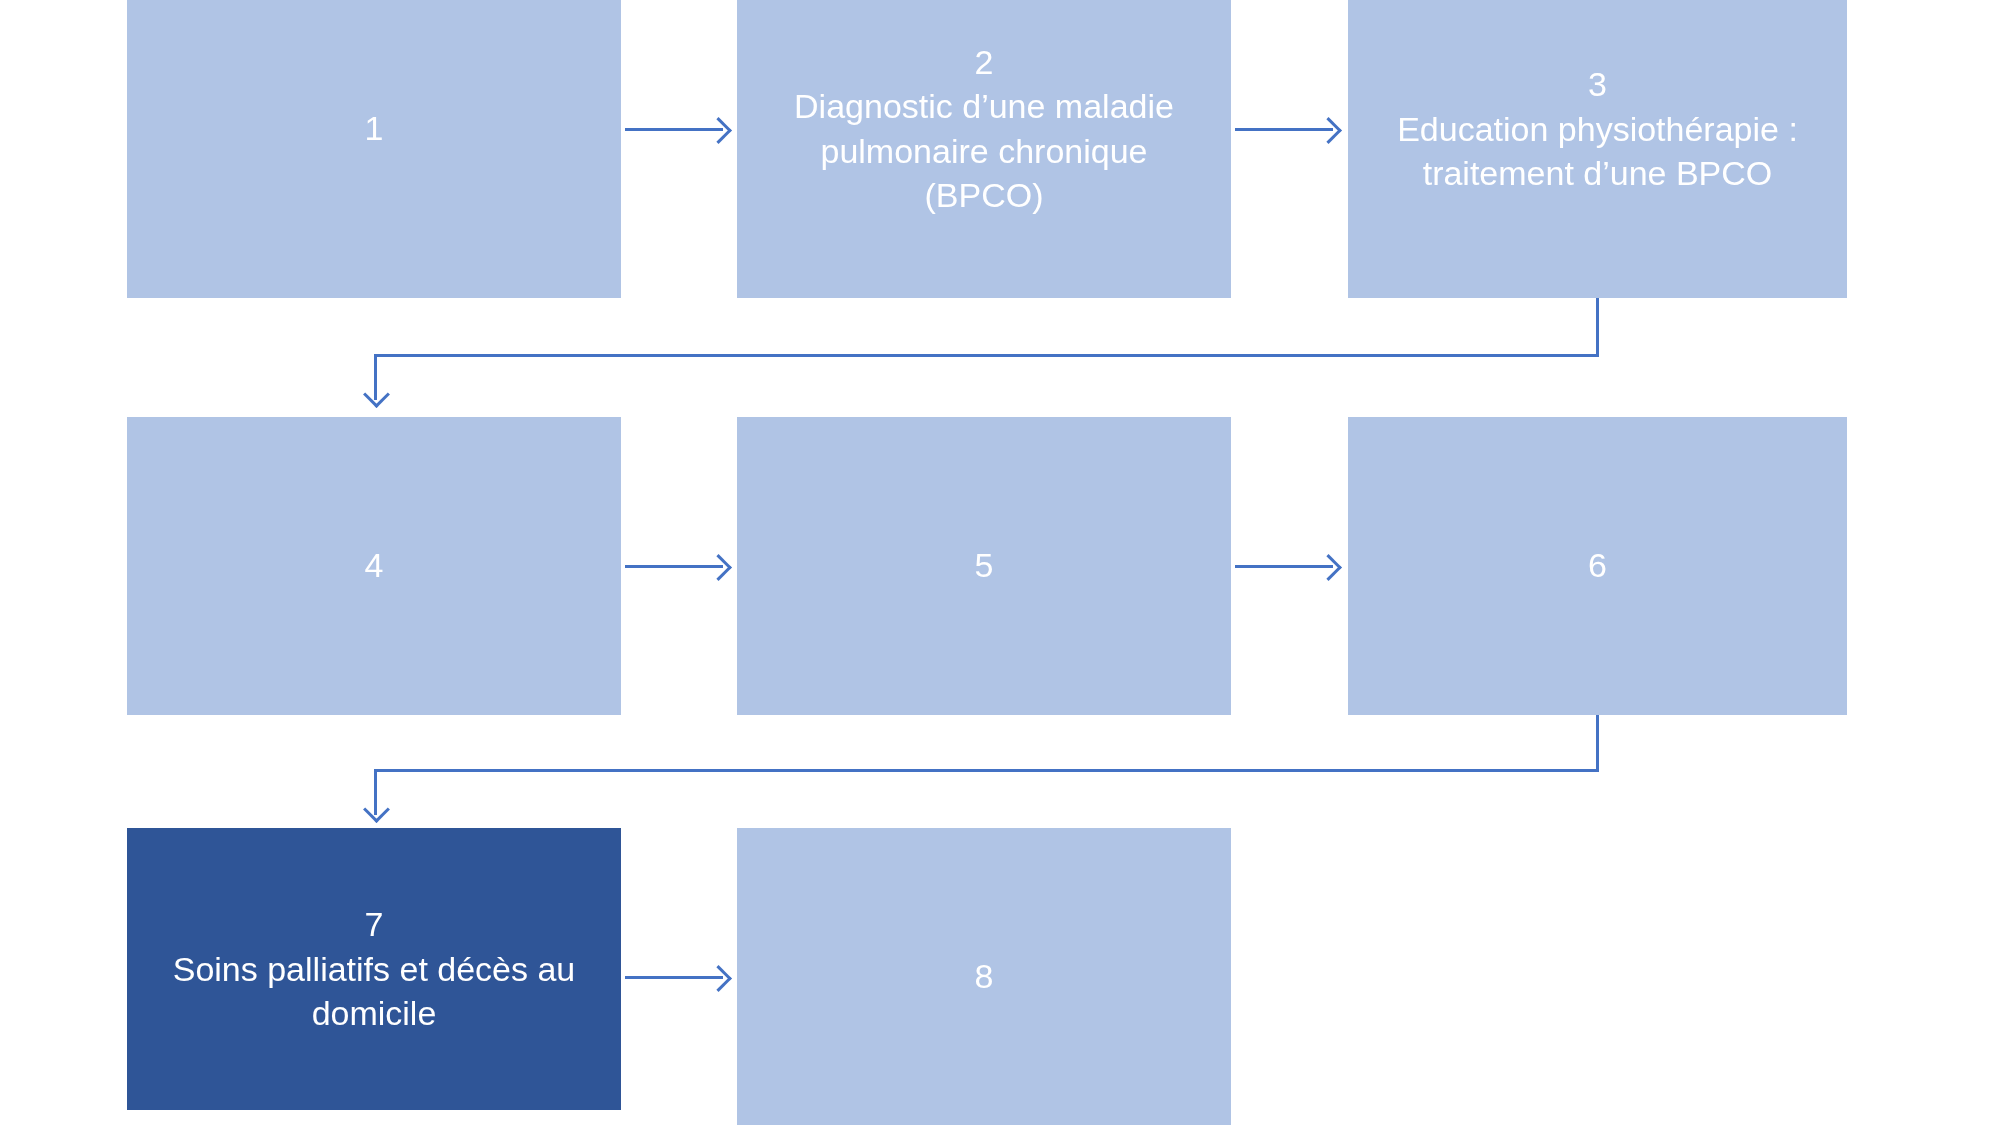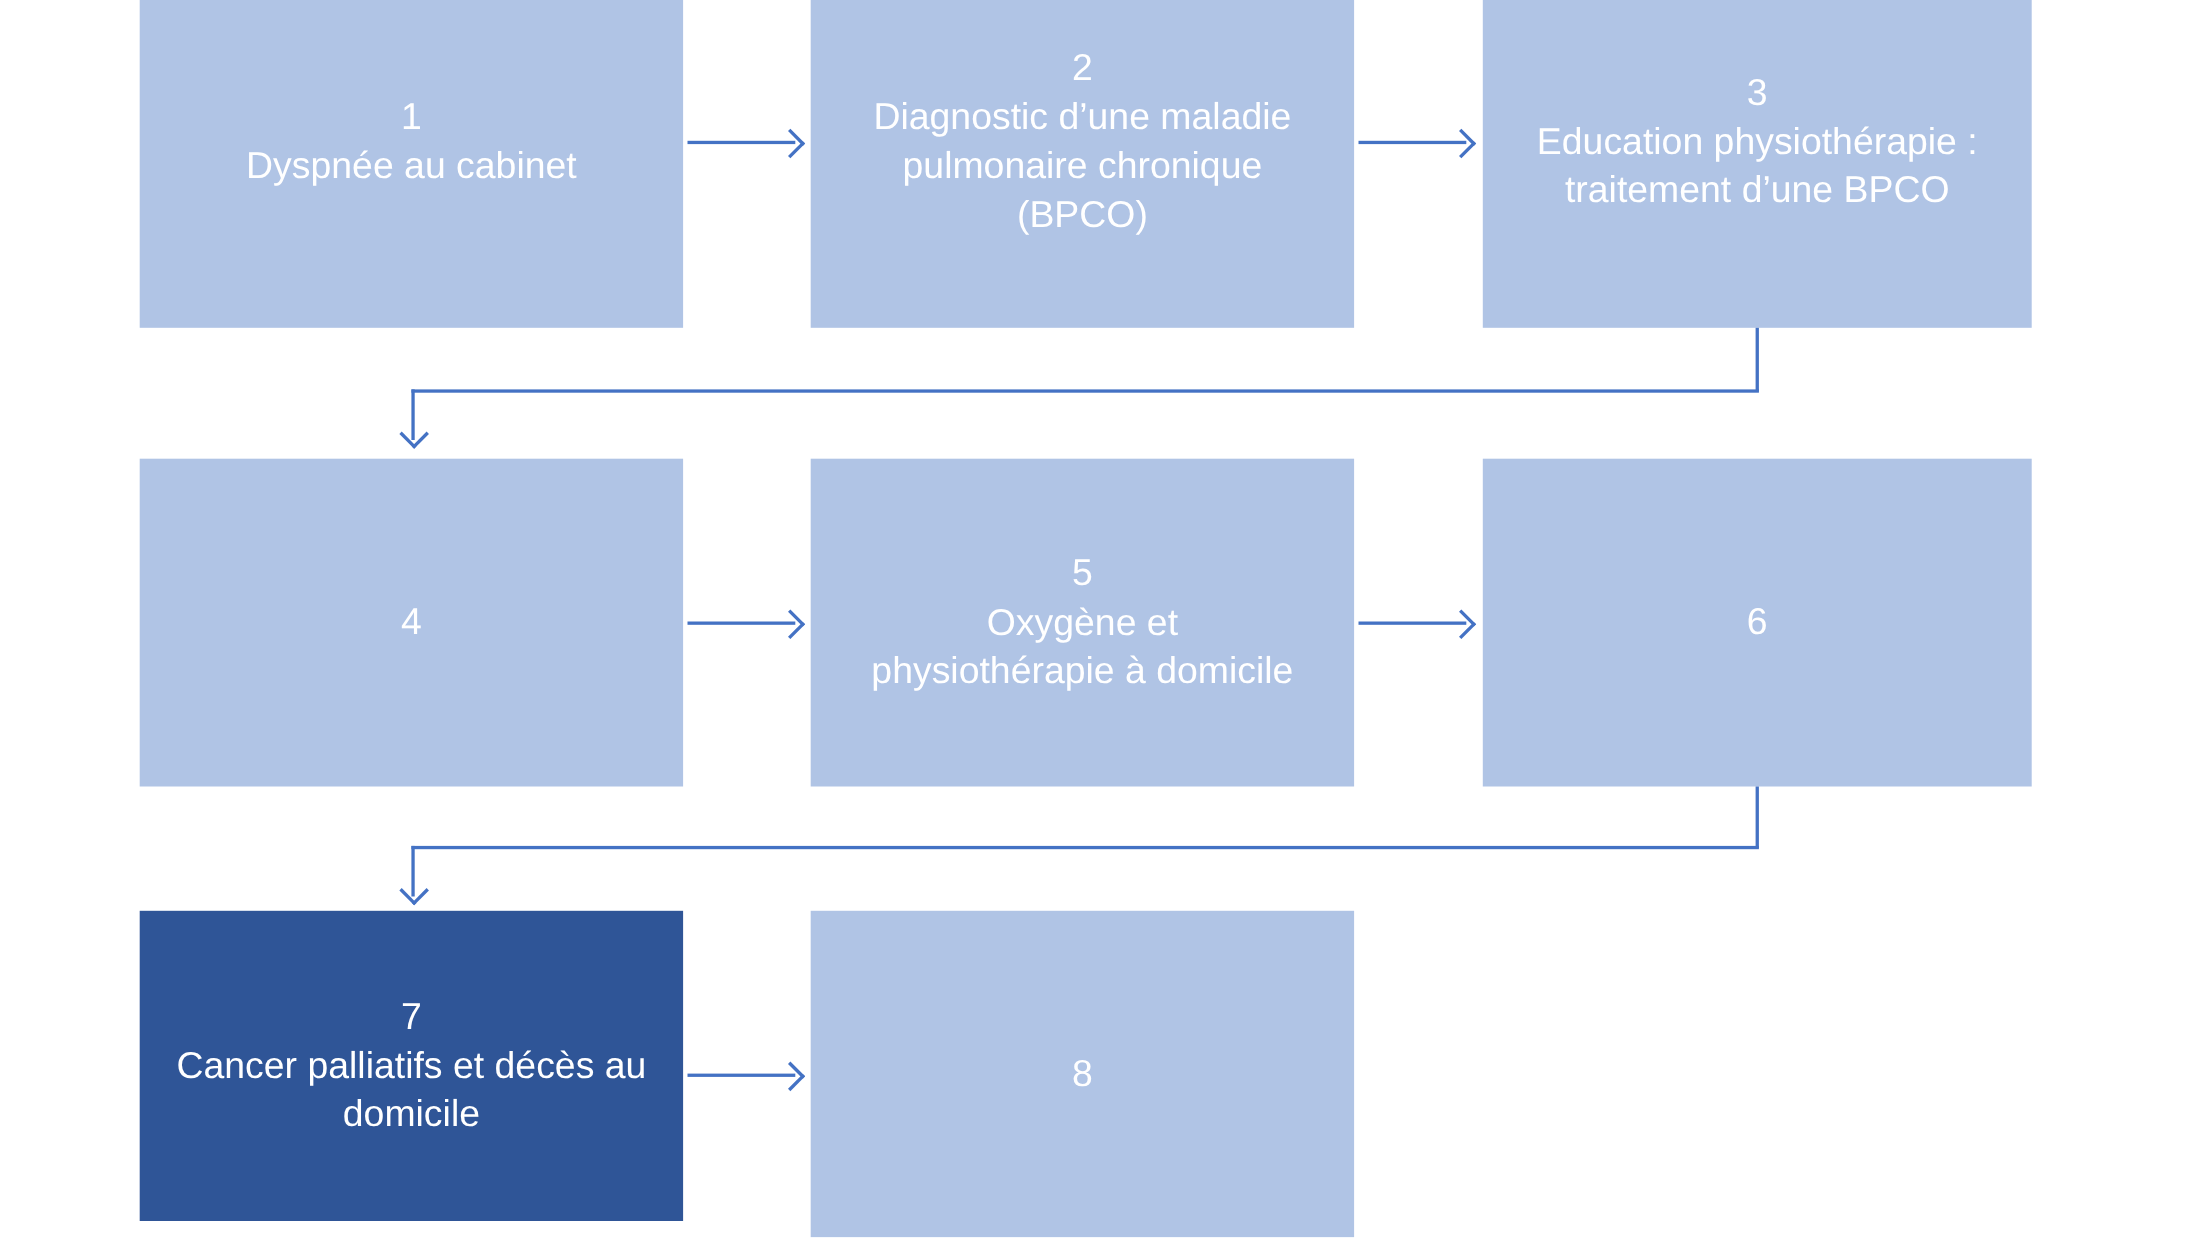--- a/index.html
+++ b/index.html
@@ -76,21 +76,20 @@
   .chev.right { transform: rotate(-45deg); }
   .chev.down  { transform: rotate(45deg); }
 </style>
 </head>
 <body>
 
 <div id="canvas">
 
   <div class="node fill-light" id="node-1">
     <div class="num">1</div>
-    <div class="label">Dyspnée au cabinet</div>
   </div>
 
   <div class="node fill-light" id="node-2">
     <div class="num">2</div>
     <div class="label">Diagnostic d’une maladie
 pulmonaire chronique
 (BPCO)</div>
   </div>
 
   <div class="node fill-light" id="node-3">
@@ -115,22 +114,20 @@
     <div class="vline" style="left:374px; top:354px; height:46px;"></div>
     <div class="chev down" style="left:367px; top:385px;"></div>
   </div>
 
   <div class="node fill-light" id="node-4">
     <div class="num">4</div>
   </div>
 
   <div class="node fill-light" id="node-5">
     <div class="num">5</div>
-    <div class="label">Oxygène et
-physiothérapie à domicile</div>
   </div>
 
   <div class="node fill-light" id="node-6">
     <div class="num">6</div>
   </div>
 
   <div class="conn">
     <div class="hline" style="left:625px; top:565px; width:98px;"></div>
     <div class="chev right" style="left:709px; top:558px;"></div>
   </div>
@@ -142,21 +139,21 @@
 
   <div class="conn">
     <div class="vline" style="left:1596px; top:715px; height:56px;"></div>
     <div class="hline" style="left:374px; top:769px; width:1225px;"></div>
     <div class="vline" style="left:374px; top:769px; height:46px;"></div>
     <div class="chev down" style="left:367px; top:800px;"></div>
   </div>
 
   <div class="node fill-dark" id="node-7">
     <div class="num">7</div>
-    <div class="label">Cancer palliatifs et décès au
+    <div class="label">Soins palliatifs et décès au
 domicile</div>
   </div>
 
   <div class="node fill-light" id="node-8">
     <div class="num">8</div>
   </div>
 
   <div class="conn">
     <div class="hline" style="left:625px; top:976px; width:98px;"></div>
     <div class="chev right" style="left:709px; top:969px;"></div>

